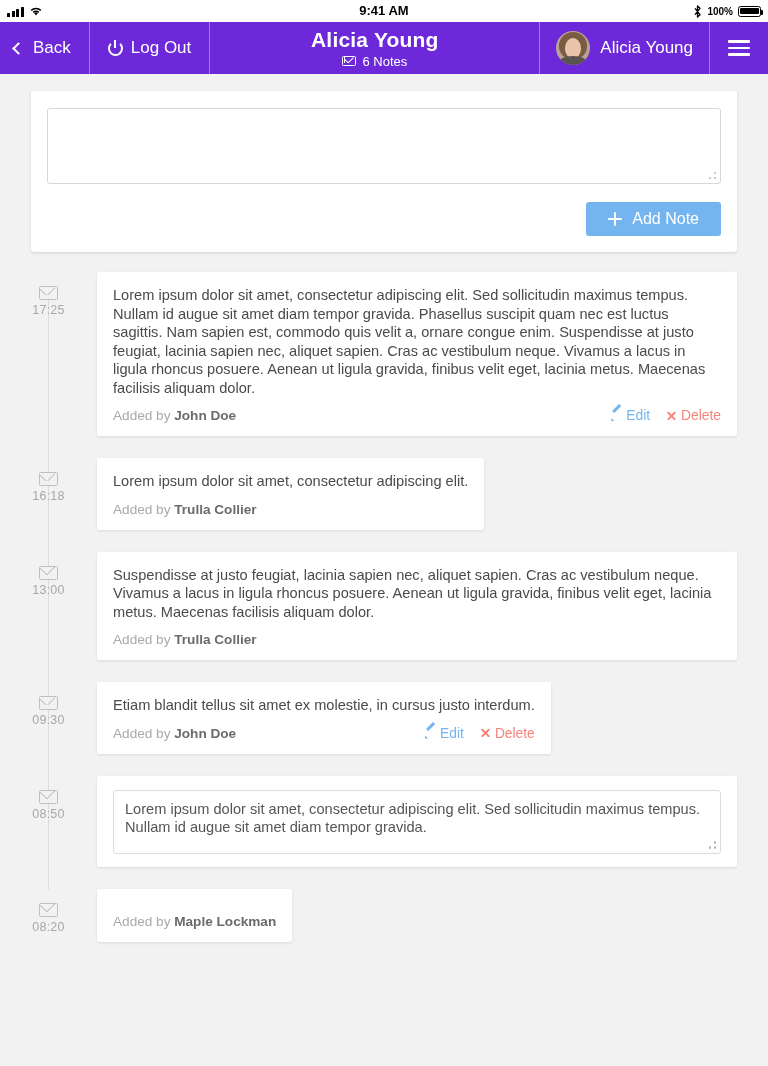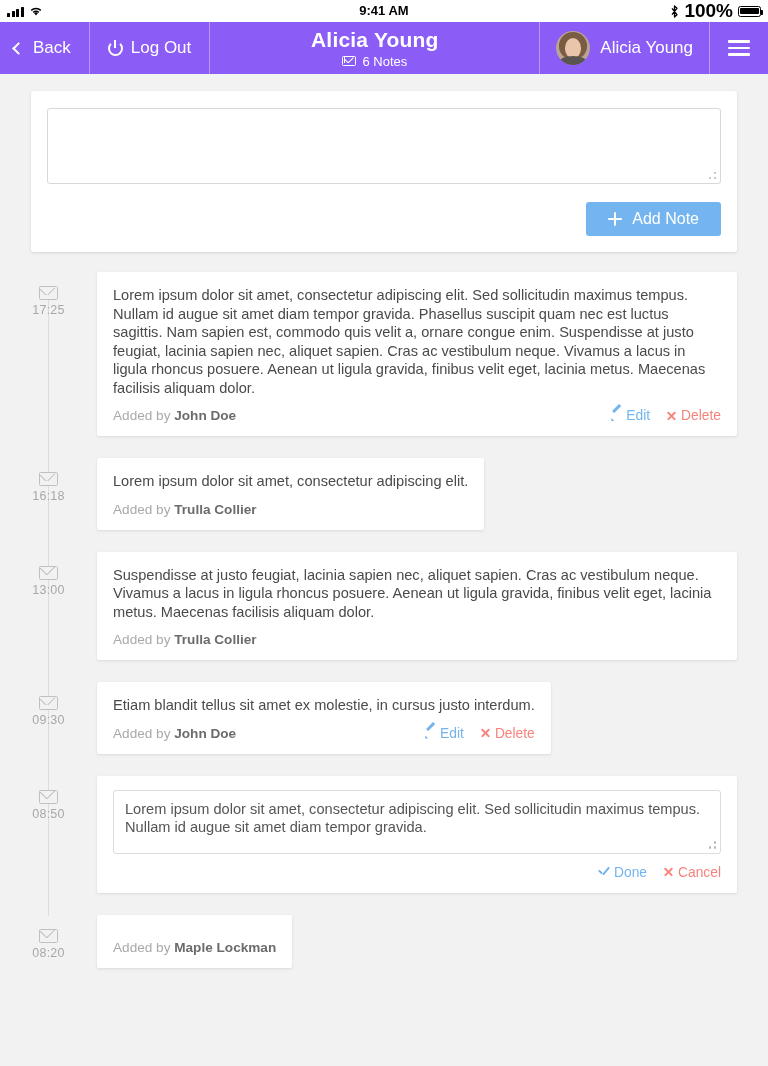--- a/index.html
+++ b/index.html
@@ -28,21 +28,21 @@
   .bars i:nth-child(3) { height: 8px; }
   .bars i:nth-child(4) { height: 10px; }
   .batt { width: 23px; height: 11px; border: 1.3px solid #000; border-radius: 2.5px;
           position: relative; padding: 1.2px; }
   .batt::after { content:""; position:absolute; right:-3px; top:3px; width:2px; height:5px;
                  background:#000; border-radius:0 1px 1px 0; }
   .batt span { display:block; height:100%; background:#000; border-radius:1px; }
 
   
   .header {
-    height: 52px; background: #8b5cf6;
+    height: 52px; background: #6d28d9;
     display: flex; align-items: stretch; color: #fff;
   }
   .hdr-btn {
     display: flex; align-items: center; gap: 8px;
     padding: 0 18px; font-size: 17px; color: #fff;
     border-right: 1px solid rgba(255,255,255,.38);
     white-space: nowrap; cursor: pointer;
   }
   .hdr-btn:first-child { padding-left: 14px; }
   .chev { width: 9px; height: 9px; border-left: 2.2px solid #fff; border-bottom: 2.2px solid #fff;
@@ -173,21 +173,21 @@
         <path d="M7 9.6 L9 7.1 A3.2 3.2 0 0 0 5 7.1 Z" fill="#000"></path>
         <path d="M2.2 4.4 A7.2 7.2 0 0 1 11.8 4.4" stroke="#000" stroke-width="1.5" fill="none"></path>
         <path d="M4.2 6.4 A4.3 4.3 0 0 1 9.8 6.4" stroke="#000" stroke-width="1.4" fill="none"></path>
       </svg>
     </div>
     <div class="sb-time">9:41 AM</div>
     <div class="sb-right">
       <svg width="9" height="13" viewBox="0 0 9 13">
         <path d="M2 3.3 L7 9.7 L4.5 12 L4.5 1 L7 3.3 L2 9.7" stroke="#000" stroke-width="1.3" fill="none" stroke-linejoin="round"></path>
       </svg>
-      <span style="font-size:19px;">100%</span>
+      <span style="font-size:10px;">100%</span>
       <span class="batt">
           <span></span>
         </span>
     </div>
   </div>
 
   <div class="header">
     <div class="hdr-btn">
       <span class="chev"></span>
       <span>Back</span>
@@ -334,33 +334,20 @@
           <div style="flex: 1 1 0%; min-width: 0px;">
             <div class="card">
               <div class="edit-box">
                 <div class="note-text">Lorem ipsum dolor sit amet, consectetur adipiscing elit. Sed sollicitudin maximus tempus. Nullam id augue sit amet diam tempor gravida.</div>
                 <span class="grip">
                   <b></b>
                   <b></b>
                   <b></b>
                 </span>
               </div>
-              <div class="card-foot">
-                <span class="added"></span>
-                <span class="acts">
-                  <span class="act done">
-                    <span class="chk"></span>
-                    <span>Done</span>
-                  </span>
-                  <span class="act cancel">
-                    <span class="xic"></span>
-                    <span>Cancel</span>
-                  </span>
-                </span>
-              </div>
             </div>
           </div>
         </div>
         <div class="note-row">
           <div class="meta">
             <div class="env-ic">
               <i></i>
             </div>
             <div class="time">08:20</div>
           </div>

